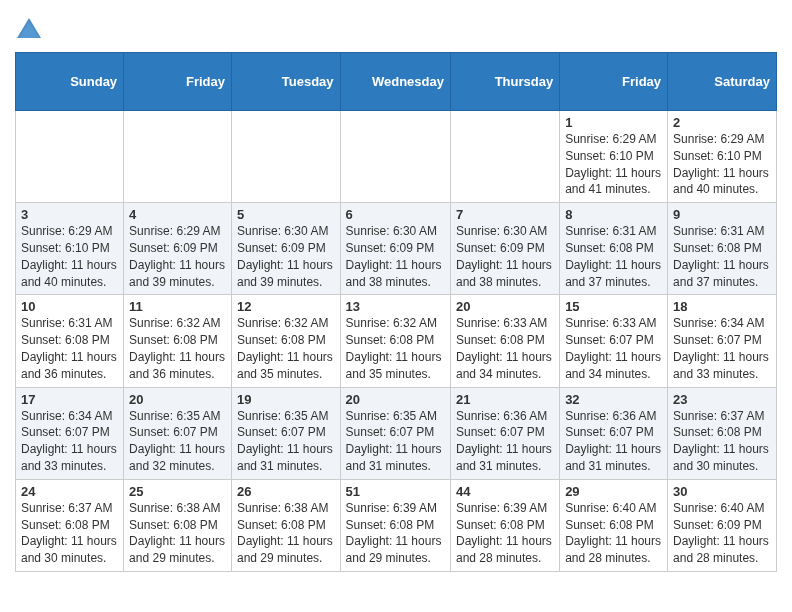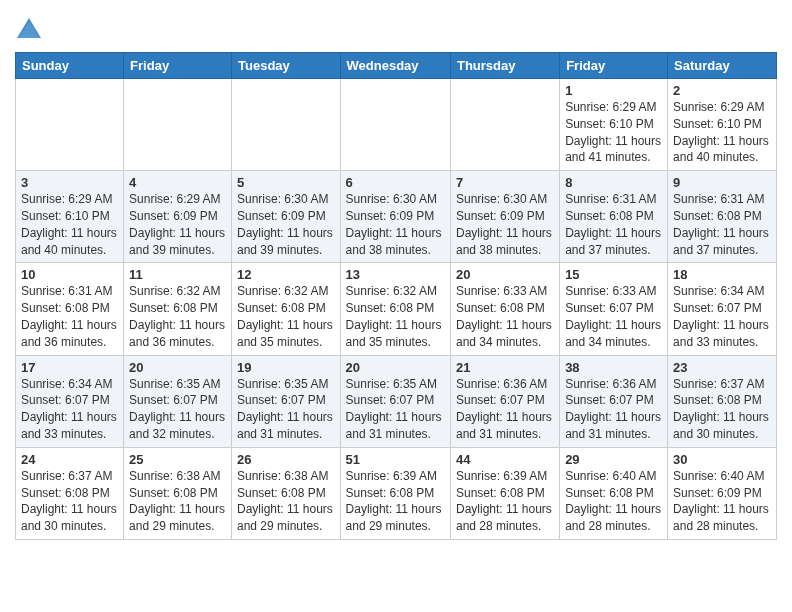--- a/index.html
+++ b/index.html
@@ -61,22 +61,22 @@
       margin-top: 2px;
     }
     .calendar {
       width: 100%;
       border-collapse: collapse;
       border: 1px solid #ccc;
     }
     .calendar th {
       background: #2e7abf;
       color: #fff;
-      text-align: left;
-      padding: 5px 6px;
+      text-align: right;
+      padding: 21px 6px;
       font-size: 13px;
       font-weight: bold;
       border: 1px solid #2166a0;
     }
     .calendar td {
       vertical-align: top;
       border: 1px solid #ccc;
       padding: 4px 5px;
       width: 113px;
       min-height: 75px;
@@ -230,21 +230,21 @@
           </td>
           <td>
             <span class="day-num">20</span>
             <div class="day-info">Sunrise: 6:35 AM<br>Sunset: 6:07 PM<br>Daylight: 11 hours<br>and 31 minutes.</div>
           </td>
           <td>
             <span class="day-num">21</span>
             <div class="day-info">Sunrise: 6:36 AM<br>Sunset: 6:07 PM<br>Daylight: 11 hours<br>and 31 minutes.</div>
           </td>
           <td>
-            <span class="day-num">38</span>
+            <span class="day-num">32</span>
             <div class="day-info">Sunrise: 6:36 AM<br>Sunset: 6:07 PM<br>Daylight: 11 hours<br>and 31 minutes.</div>
           </td>
           <td>
             <span class="day-num">23</span>
             <div class="day-info">Sunrise: 6:37 AM<br>Sunset: 6:08 PM<br>Daylight: 11 hours<br>and 30 minutes.</div>
           </td>
         </tr>
         <tr>
           <td>
             <span class="day-num">24</span>

